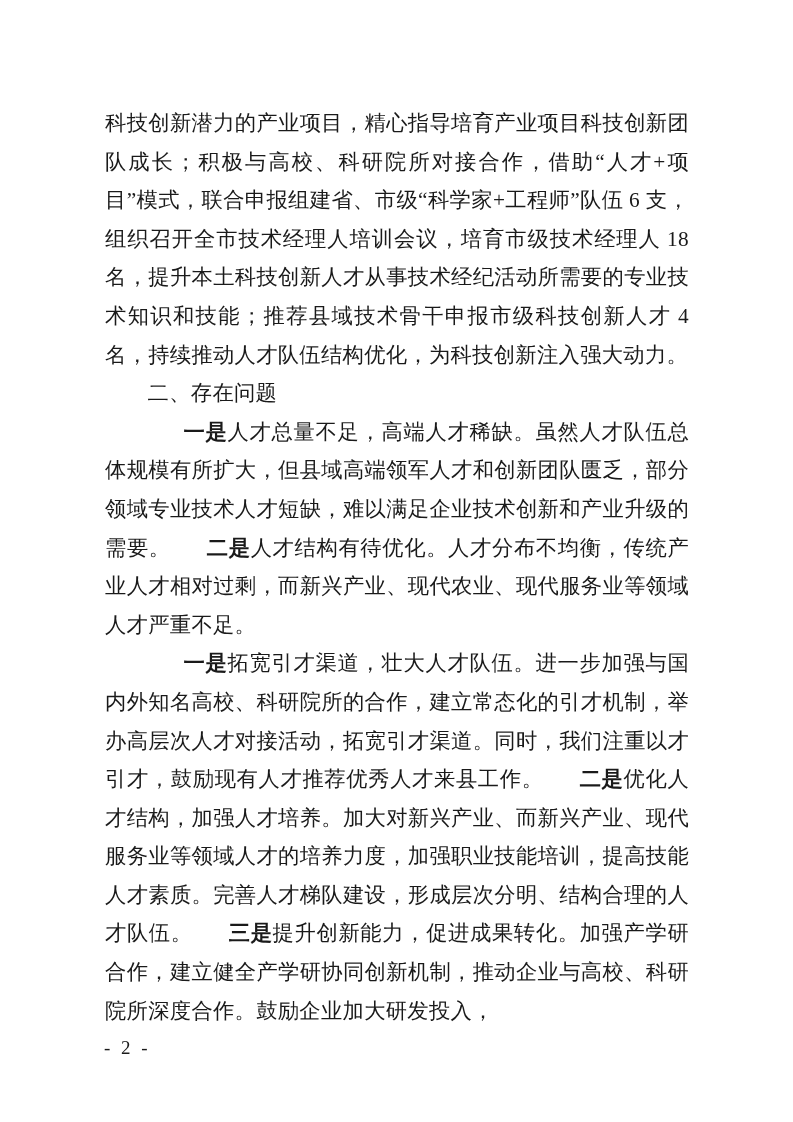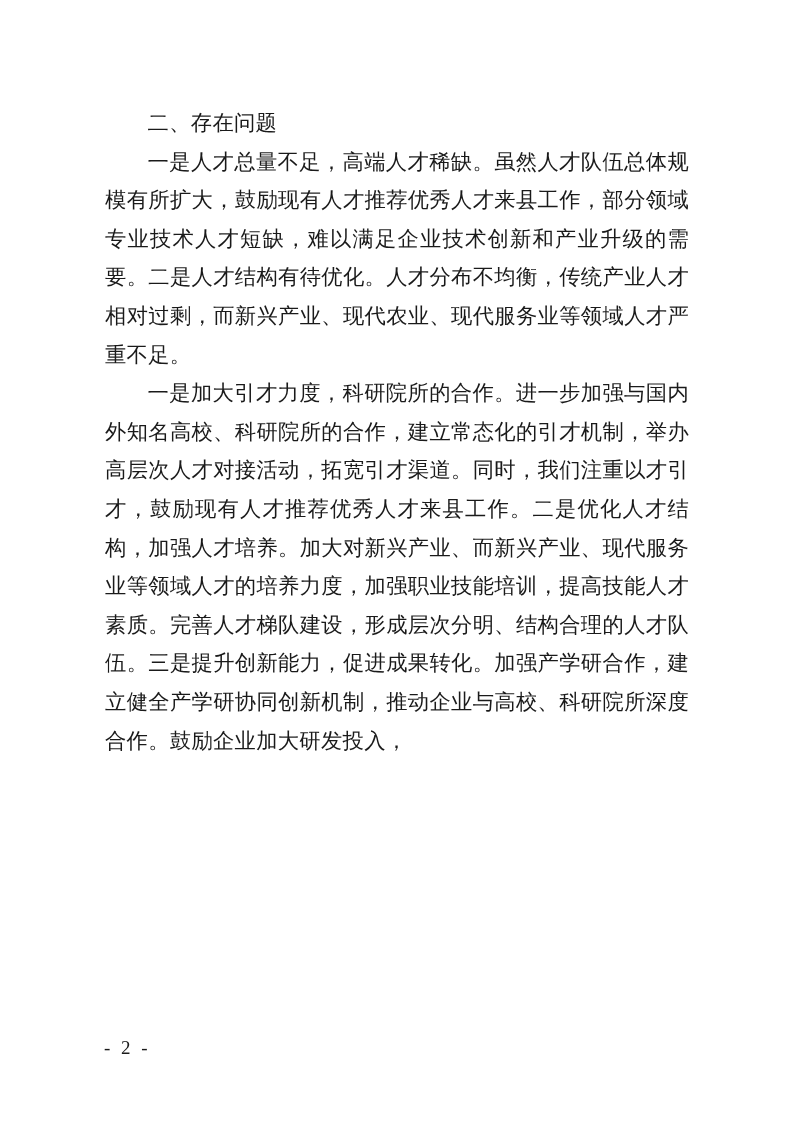--- a/index.html
+++ b/index.html
@@ -32,52 +32,56 @@
   }
   .para-indent {
     text-indent: 2em;
   }
   .heading {
     font-weight: 400;
     font-family: "Liberation Sans", sans-serif;
     text-indent: 2em;
   }
   .b {
-    font-weight: 400;
+    font-weight: 700;
     font-family: "Liberation Sans", sans-serif;
+    margin-left: 36px;
   }
   .footer {
     position: absolute;
     left: 104px;
     top: 1036px;
     font-size: 19px;
     line-height: 24px;
     font-family: "Liberation Serif", serif;
     color: #1a1a1a;
     letter-spacing: 3px;
   }
 </style>
 </head>
 <body>
 
 <div class="page">
 
   <div class="doc-body">
 
+    <p>
+      <span>科技创新潜力的产业项目，精心指导培育产业项目科技创新团队成长；积极与高校、科研院所对接合作，借助“人才+项目”模式，联合申报组建省、市级“科学家+工程师”队伍 6 支，组织召开全市技术经理人培训会议，培育市级技术经理人 18 名，提升本土科技创新人才从事技术经纪活动所需要的专业技术知识和技能；推荐县域技术骨干申报市级科技创新人才 4 名，持续推动人才队伍结构优化，为科技创新注入强大动力。</span>
+    </p>
 
     <p class="heading">
       <span>二、存在问题</span>
     </p>
 
     <p class="para-indent">
-      <span class="b">一是</span><span>人才总量不足，高端人才稀缺。虽然人才队伍总体规模有所扩大，鼓励现有人才推荐优秀人才来县工作，部分领域专业技术人才短缺，难以满足企业技术创新和产业升级的需要。</span><span class="b">二是</span><span>人才结构有待优化。人才分布不均衡，传统产业人才相对过剩，而新兴产业、现代农业、现代服务业等领域人才严重不足。</span>
+      <span class="b">一是</span><span>人才总量不足，高端人才稀缺。虽然人才队伍总体规模有所扩大，但县域高端领军人才和创新团队匮乏，部分领域专业技术人才短缺，难以满足企业技术创新和产业升级的需要。</span><span class="b">二是</span><span>人才结构有待优化。人才分布不均衡，传统产业人才相对过剩，而新兴产业、现代农业、现代服务业等领域人才严重不足。</span>
     </p>
 
 
     <p class="para-indent">
-      <span class="b">一是</span><span>加大引才力度，科研院所的合作。进一步加强与国内外知名高校、科研院所的合作，建立常态化的引才机制，举办高层次人才对接活动，拓宽引才渠道。同时，我们注重以才引才，鼓励现有人才推荐优秀人才来县工作。</span><span class="b">二是</span><span>优化人才结构，加强人才培养。加大对新兴产业、而新兴产业、现代服务业等领域人才的培养力度，加强职业技能培训，提高技能人才素质。完善人才梯队建设，形成层次分明、结构合理的人才队伍。</span><span class="b">三是</span><span>提升创新能力，促进成果转化。加强产学研合作，建立健全产学研协同创新机制，推动企业与高校、科研院所深度合作。鼓励企业加大研发投入，</span>
+      <span class="b">一是</span><span>拓宽引才渠道，壮大人才队伍。进一步加强与国内外知名高校、科研院所的合作，建立常态化的引才机制，举办高层次人才对接活动，拓宽引才渠道。同时，我们注重以才引才，鼓励现有人才推荐优秀人才来县工作。</span><span class="b">二是</span><span>优化人才结构，加强人才培养。加大对新兴产业、而新兴产业、现代服务业等领域人才的培养力度，加强职业技能培训，提高技能人才素质。完善人才梯队建设，形成层次分明、结构合理的人才队伍。</span><span class="b">三是</span><span>提升创新能力，促进成果转化。加强产学研合作，建立健全产学研协同创新机制，推动企业与高校、科研院所深度合作。鼓励企业加大研发投入，</span>
     </p>
 
   </div>
 
   <div class="footer">- 2 -</div>
 
 </div>
 
 </body></html>

